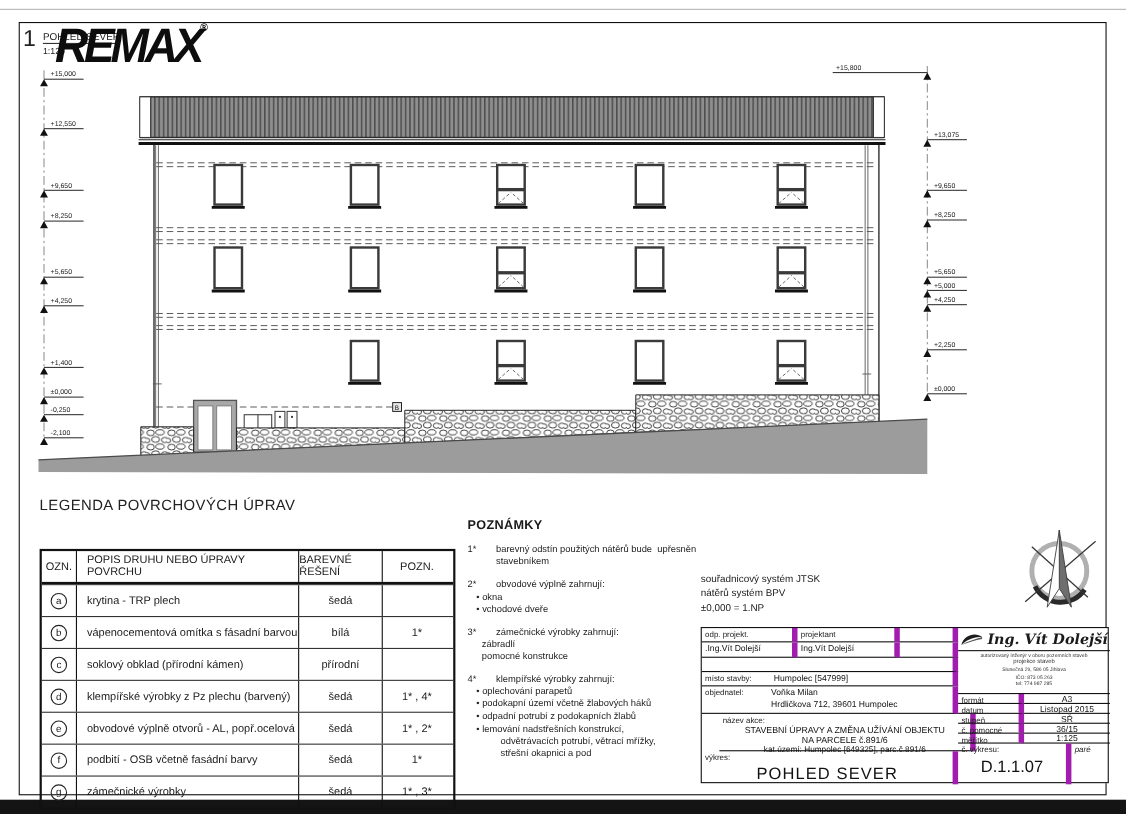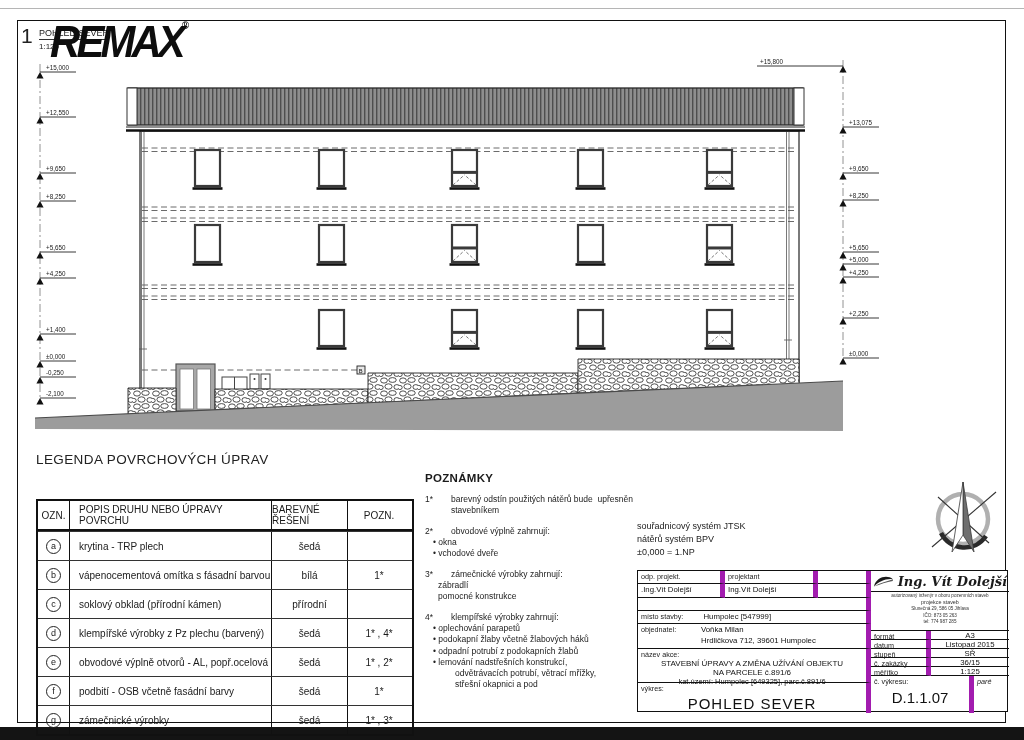--- a/index.html
+++ b/index.html
@@ -383,21 +383,21 @@
         <div class="note-line n-b">• vchodové dveře</div>
       </div>
       <div class="note-item">
         <div class="note-line n-h"><span class="n-num">3*</span>zámečnické výrobky zahrnují:</div>
         <div class="note-line n-p">zábradlí</div>
         <div class="note-line n-p">pomocné konstrukce</div>
       </div>
       <div class="note-item">
         <div class="note-line n-h"><span class="n-num">4*</span>klempířské výrobky zahrnují:</div>
         <div class="note-line n-b">• oplechování parapetů</div>
-        <div class="note-line n-b">• podokapní žlaby včetně žlabových háků</div>
+        <div class="note-line n-b">• podokapní území včetně žlabových háků</div>
         <div class="note-line n-b">• odpadní potrubí z podokapních žlabů</div>
         <div class="note-line n-b">• lemování nadstřešních konstrukcí,</div>
         <div class="note-line n-c2">odvětrávacích potrubí, větrací mřížky,</div>
         <div class="note-line n-c2">střešní okapnici a pod</div>
       </div>
     </div>
 </div>
 
 <div id="coord-note" class="abs">
   <div>souřadnicový systém JTSK</div>
@@ -416,21 +416,21 @@
   <div class="tb tb-cell" style="left:0;top:27px;width:233px;height:13px;"></div>
   <div class="tb tb-cell" style="left:0;top:40px;width:233px;height:13px;">
     <span class="tb-lbl">místo stavby:</span>
     <span class="tb-val" style="margin-left:18px;">Humpolec [547999]</span>
   </div>
   <div class="tb tb-cell" style="left:0;top:53px;width:233px;height:25px;">
     <span class="tb-lbl">objednatel:</span>
     <span class="tb-val abs" style="left:63px;top:1px;">Voňka Milan</span>
     <span class="tb-val abs" style="left:63px;top:12px;">Hrdličkova 712, 39601 Humpolec</span>
   </div>
-  <div class="tb tb-cell" style="left:0;top:78px;width:233px;height:34px;">
+  <div class="tb tb-cell" style="left:16px;top:78px;width:233px;height:34px;">
     <span class="tb-lbl">název akce:</span>
     <div class="tb-val" style="text-align:center;font-size:8px;">STAVEBNÍ ÚPRAVY A ZMĚNA UŽÍVÁNÍ OBJEKTU</div>
     <div class="tb-val" style="text-align:center;font-size:8px;">NA PARCELE č.891/6</div>
     <div class="tb-val" style="text-align:center;font-size:7.5px;">kat.území: Humpolec [649325], parc.č.891/6</div>
   </div>
   <div class="tb tb-cell" style="left:0;top:112px;width:233px;height:30px;border-bottom:none;">
     <span class="tb-lbl">výkres:</span>
     <div id="tb-vykres-value" class="tb-val" style="text-align:center;margin-top:2px;">POHLED SEVER</div>
   </div>
 
@@ -449,21 +449,21 @@
     <div class="tb-logo-small">IČO: 873 05 263</div>
     <div class="tb-logo-small">tel: 774 987 285</div>
   </div>
 
   <div class="tb tb-cell tb-lbl" style="left:233px;top:60px;width:60px;height:9px;">formát</div>
   <div class="tb tb-cell tb-val tb-center" style="left:293px;top:60px;width:78px;height:9px;border-right:none;">A3</div>
   <div class="tb tb-cell tb-lbl" style="left:233px;top:69px;width:60px;height:9px;">datum</div>
   <div class="tb tb-cell tb-val tb-center" style="left:293px;top:69px;width:78px;height:9px;border-right:none;">Listopad 2015</div>
   <div class="tb tb-cell tb-lbl" style="left:233px;top:78px;width:60px;height:9px;">stupeň</div>
   <div class="tb tb-cell tb-val tb-center" style="left:293px;top:78px;width:78px;height:9px;border-right:none;">SŘ</div>
-  <div class="tb tb-cell tb-lbl" style="left:233px;top:87px;width:60px;height:9px;">č. zakázky</div>
+  <div class="tb tb-cell tb-lbl" style="left:233px;top:87px;width:60px;height:9px;">č. pomocné</div>
   <div class="tb tb-cell tb-val tb-center" style="left:293px;top:87px;width:78px;height:9px;border-right:none;">36/15</div>
   <div class="tb tb-cell tb-lbl" style="left:233px;top:96px;width:60px;height:9px;">měřítko</div>
   <div class="tb tb-cell tb-val tb-center" style="left:293px;top:96px;width:78px;height:9px;border-right:none;">1:125</div>
 
   <div class="tb tb-cell" style="left:233px;top:105px;width:103px;height:37px;border-bottom:none;">
     <span class="tb-lbl">č. výkresu:</span>
     <div id="tb-cvykresu-value" class="tb-val" style="text-align:center;margin-top:3px;">D.1.1.07</div>
   </div>
   <div class="tb tb-cell tb-lbl" style="left:336px;top:105px;width:35px;height:37px;border-right:none;border-bottom:none;font-style:italic;">paré</div>
 </div>

